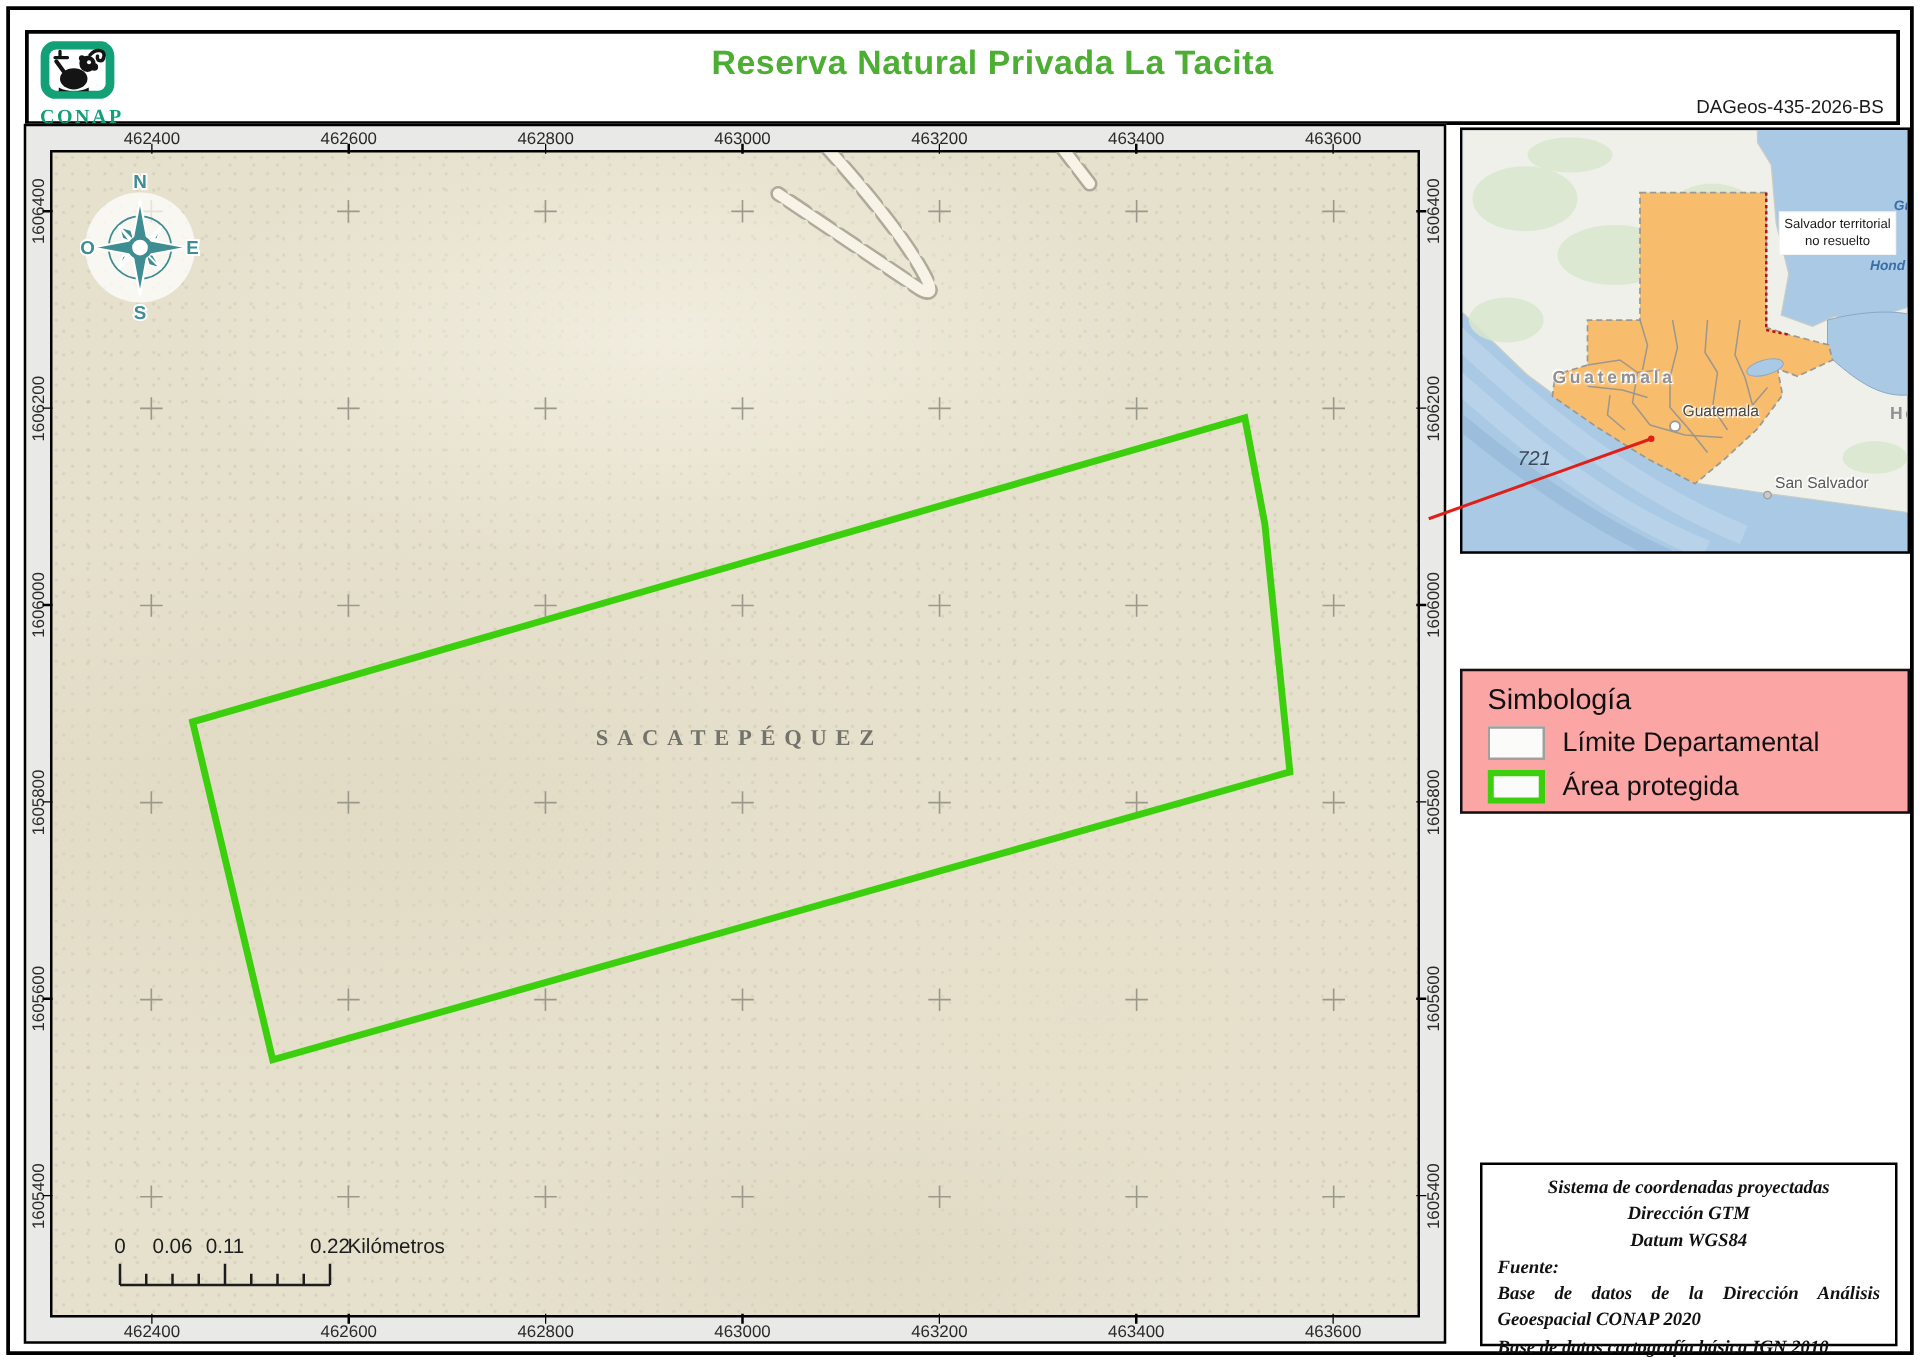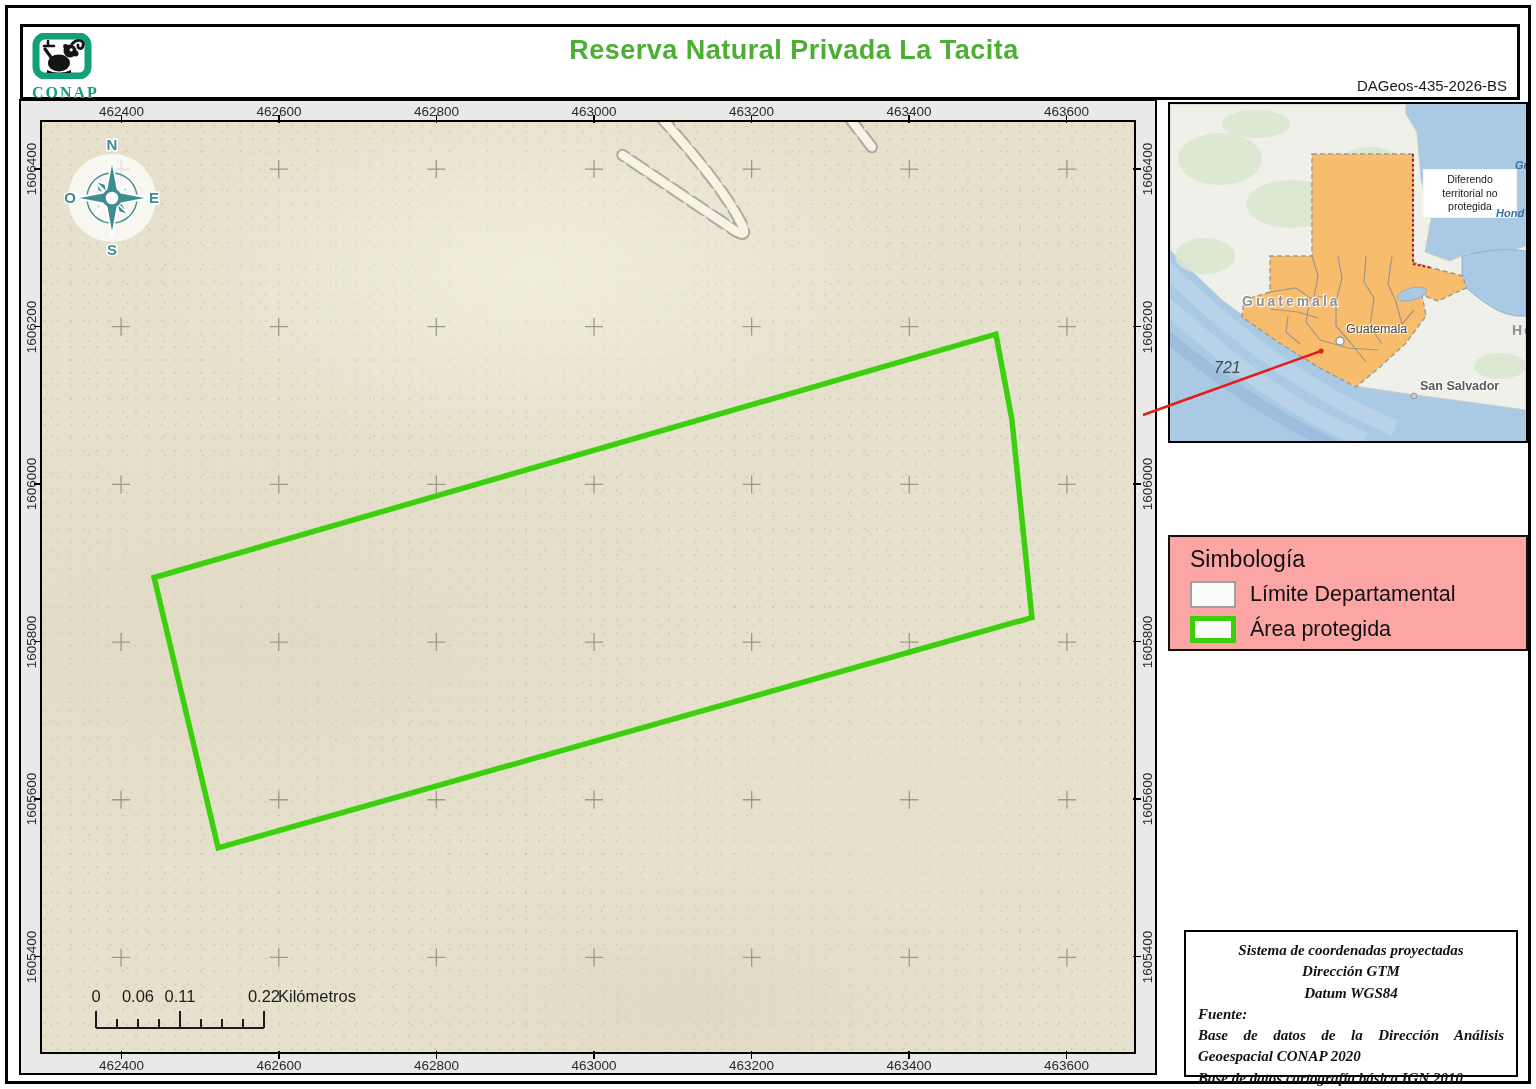--- a/index.html
+++ b/index.html
@@ -31,21 +31,21 @@
     font-family:"Liberation Serif",serif;font-weight:bold;font-size:18px;letter-spacing:7px;color:#73736b;}
   .compass{position:absolute;left:22px;top:10px;}
   .scalebar{position:absolute;left:40px;top:860px;}
   
   .inset{position:absolute;left:1160px;top:94px;width:356px;height:337px;border:2.5px solid #000;box-sizing:content-box;overflow:hidden;background:#aac9e4;}
   .inset svg{position:absolute;left:0;top:0;}
   .ins-label{position:absolute;white-space:nowrap;}
   .ins-country{left:72px;top:189px;font-size:14px;font-weight:bold;color:#909090;letter-spacing:3px;
     text-shadow:0 0 3px #fff,0 0 3px #fff,1px 1px 0 #fff,-1px -1px 0 #fff;}
   .ins-city{left:176px;top:218px;font-size:12.5px;color:#484848;text-shadow:0 0 3px #fff,1px 1px 0 #fff,-1px -1px 0 #fff;}
-  .ins-sv{left:250px;top:275px;font-size:12.5px;color:#5a5a5a;text-shadow:0 0 3px #fff,1px 1px 0 #fff,-1px -1px 0 #fff;font-weight:bold;}
+  .ins-sv{left:250px;top:275px;font-size:12.5px;color:#5a5a5a;text-shadow:0 0 3px #fff,1px 1px 0 #fff,-1px -1px 0 #fff;}
   .ins-disclaimer{left:254px;top:66px;width:88px;background:#fff;padding:3px 2px;font-size:10.5px;line-height:1.3;
     text-align:center;color:#1a1a1a;white-space:normal;box-shadow:0 0 0 1px #f4f4f4;}
   .ins-721{left:8px;top:255px;font-size:16px;font-style:italic;color:#3c4a57;margin-left:36px;}
   .ins-ho{left:342px;top:218px;font-size:14px;font-weight:bold;color:#909090;letter-spacing:2px;}
   .ins-hond{left:326px;top:103px;font-size:11px;font-weight:bold;font-style:italic;color:#3a6ea8;}
   .ins-gu{left:345px;top:55px;font-size:11px;font-weight:bold;font-style:italic;color:#3a6ea8;}
   
   .legend{position:absolute;left:1160px;top:527px;width:356px;height:112px;border:2.5px solid #111;background:#fca5a5;box-sizing:content-box;}
   .legend-title{position:absolute;left:20px;top:9px;font-size:23px;color:#111;}
   .legend-row{position:absolute;left:20px;display:flex;align-items:center;gap:14px;}
@@ -121,20 +121,21 @@
         </g>
         <circle cx="48" cy="66" r="8" fill="#fff" stroke="#3e8d93" stroke-width="3.4"></circle>
         <g font-family="Liberation Sans, sans-serif" font-size="15" font-weight="bold" fill="#3e8d93" text-anchor="middle" stroke="#fff" stroke-width="3" paint-order="stroke">
           <text x="48" y="18">N</text>
           <text x="48" y="123">S</text>
           <text x="90" y="71">E</text>
           <text x="6" y="71">O</text>
         </g>
       </svg>
 
+      <div class="region-label">SACATEPÉQUEZ</div>
 
       <svg class="scalebar" id="scale-svg" width="340" height="60" viewBox="0 0 340 60">
           <path d="M14,46 H182 M14,46 V29 M35,46 V37 M56,46 V37 M77,46 V37 M98,46 V29 M119,46 V37 M140,46 V37 M161,46 V37 M182,46 V29 " stroke="#1c1c1c" stroke-width="2" fill="none"></path>
           <text x="14" y="20" text-anchor="middle" font-size="16.5" fill="#1c1c1c" font-family="Liberation Sans, sans-serif">0</text>
           <text x="56" y="20" text-anchor="middle" font-size="16.5" fill="#1c1c1c" font-family="Liberation Sans, sans-serif">0.06</text>
           <text x="98" y="20" text-anchor="middle" font-size="16.5" fill="#1c1c1c" font-family="Liberation Sans, sans-serif">0.11</text>
           <text x="182" y="20" text-anchor="middle" font-size="16.5" fill="#1c1c1c" font-family="Liberation Sans, sans-serif">0.22</text>
           <text x="196" y="20" text-anchor="start" font-size="16.5" fill="#1c1c1c" font-family="Liberation Sans, sans-serif">Kilómetros</text>
         </svg>
     </div>
@@ -223,21 +224,21 @@
         <path d="M118,212 L116,228 L130,240" stroke="#98948f" stroke-width="1.2" fill="none" opacity="0.95"></path>
         <path d="M180,238 L196,258" stroke="#98948f" stroke-width="1.2" fill="none" opacity="0.95"></path>
         <path d="M232,220 L244,206" stroke="#98948f" stroke-width="1.2" fill="none" opacity="0.95"></path>
         <path d="M243,50 L243,160 M243,160 L262,164" stroke="#b51212" stroke-width="2" fill="none" stroke-dasharray="2.5 2.5"></path>
         <circle cx="170" cy="237" r="4" fill="#fdfdfd" stroke="#999" stroke-width="1.5"></circle>
         <circle cx="244" cy="292" r="3" fill="#c9c9c9" stroke="#9a9a9a" stroke-width="1"></circle>
       </svg>
     <div class="ins-label ins-country">Guatemala</div>
     <div class="ins-label ins-city">Guatemala</div>
     <div class="ins-label ins-sv">San Salvador</div>
-    <div class="ins-label ins-disclaimer">Diferendo territorial no protegida</div>
+    <div class="ins-label ins-disclaimer">Salvador territorial no resuelto</div>
     <div class="ins-label ins-721">721</div>
     <div class="ins-label ins-ho">Ho</div>
     <div class="ins-label ins-hond">Hond</div>
     <div class="ins-label ins-gu">Gu</div>
   </div>
 
   <div class="legend">
     <div class="legend-title">Simbología</div>
     <div class="legend-row r1">
       <div class="swatch limite"></div>

